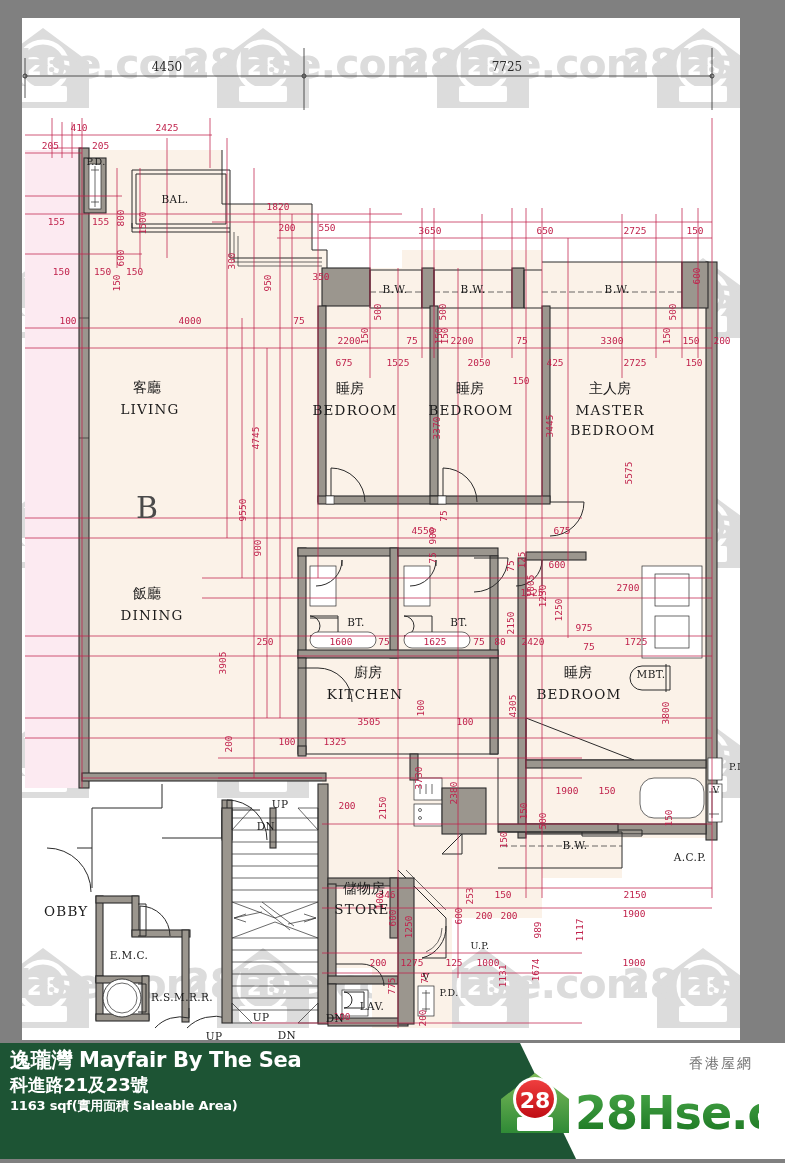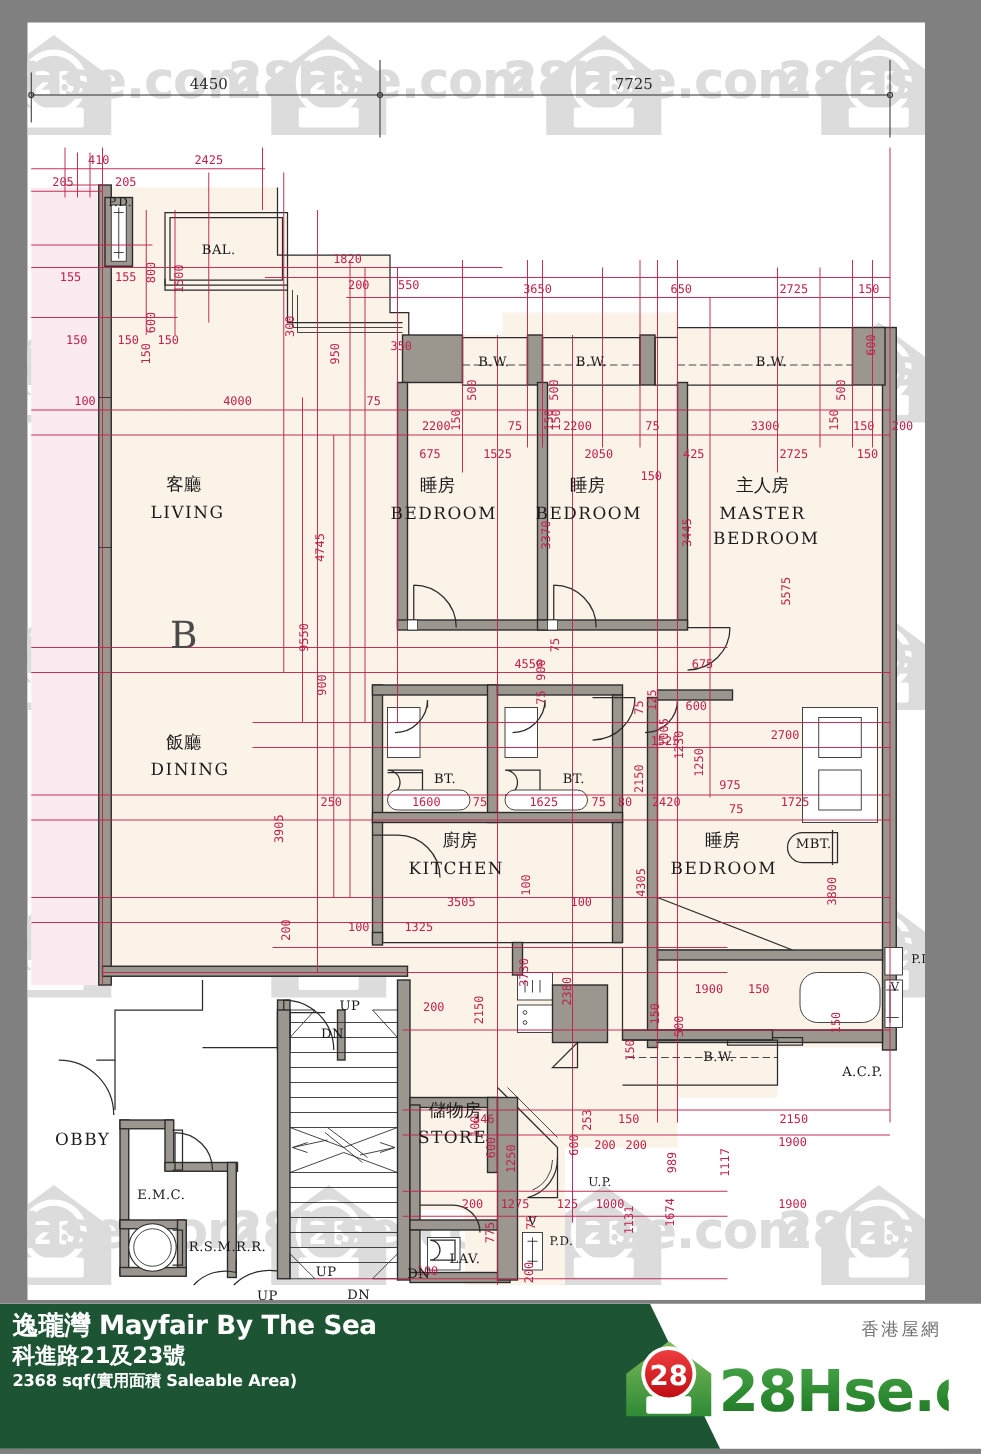--- a/index.html
+++ b/index.html
@@ -616,21 +616,21 @@
       <text class="sm" x="192" y="1022" text-anchor="middle">UP</text>
       <text class="sm" x="313" y="1004" text-anchor="middle">DN</text>
     </svg>
   </div>
 
   <div id="footer">
     <div id="footer-green"></div>
     <div id="footer-text">
       <div class="f-title">逸瓏灣 Mayfair By The Sea</div>
       <div class="f-l2">科進路21及23號</div>
-      <div class="f-l4">2368 sqf(實用面積 Saleable Area)</div>
+      <div class="f-l4">1163 sqf(實用面積 Saleable Area)</div>
     </div>
 
     <div id="brand">
       <div id="brand-cn">香港屋網</div>
       <svg id="brand-logo" width="262" height="70" viewBox="0 0 262 70">
         <defs>
           <linearGradient id="gHouse" x1="0" y1="0" x2="0" y2="1">
             <stop offset="0" stop-color="#7ebb5a"></stop>
             <stop offset="1" stop-color="#2f8a36"></stop>
           </linearGradient>

